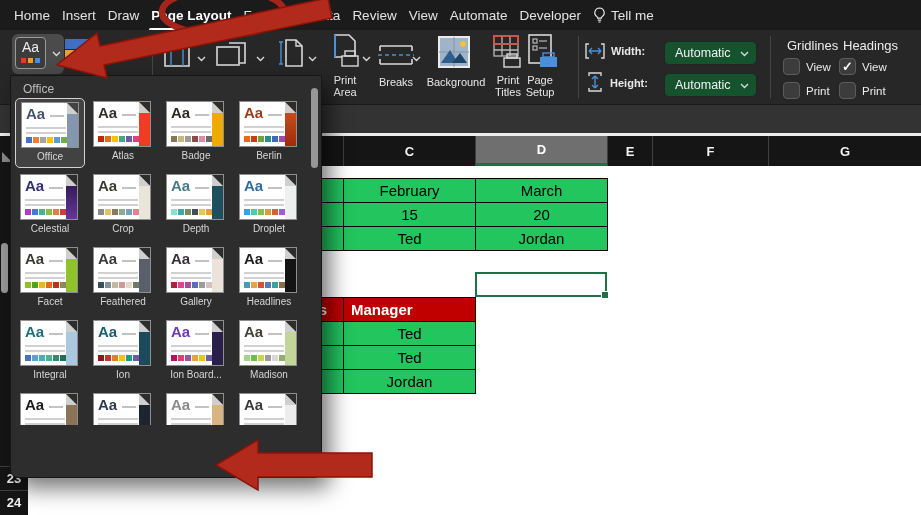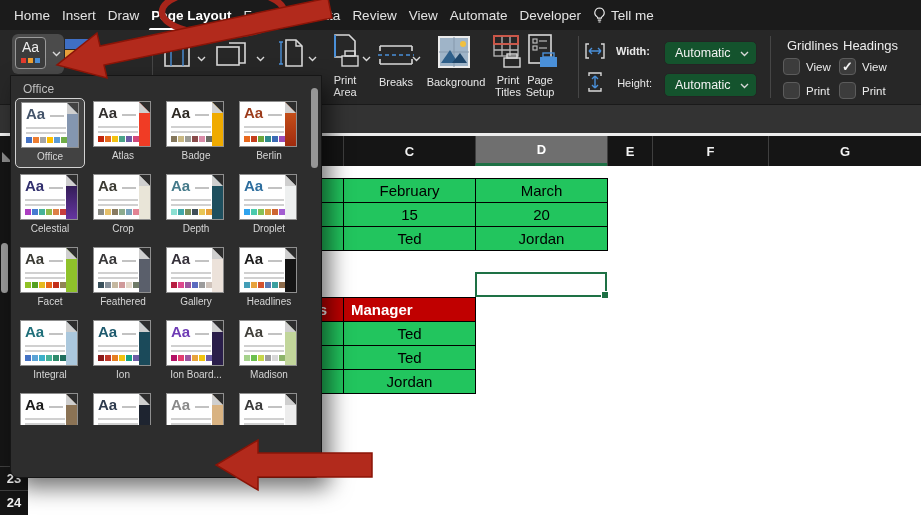--- a/index.html
+++ b/index.html
@@ -222,33 +222,33 @@
       <rect x="16" y="19" width="11" height="4" fill="none" stroke="#4a90d9" stroke-width="1.4"></rect>
     </svg>
     <div class="rlabel" style="left:518px;top:44px;width:44px">Page Setup</div>
 
     <div class="rsep" style="left:578px"></div>
 
     <svg class="ribbon-icon" style="left:585px;top:12px" width="20" height="18">
       <path d="M4 2 h-3 v14 h3 M16 2 h3 v14 h-3" stroke="#d9d9d9" stroke-width="1.4" fill="none"></path>
       <path d="M4 9 h12 M4 9 l3 -3 M4 9 l3 3 M16 9 l-3 -3 M16 9 l-3 3" stroke="#4a90d9" stroke-width="1.4" fill="none"></path>
     </svg>
-    <div class="rlabel" style="left:606px;top:15px;width:44px;text-align:right;font-weight:bold">Width:</div>
+    <div class="rlabel" style="left:606px;top:15px;width:44px;text-align:center;font-weight:bold">Width:</div>
     <div class="select" style="left:664px;top:11px">
       <span>Automatic</span>
       <svg width="9" height="6">
           <path d="M1 1 L4.5 4.5 L8 1" stroke="#d8d8d8" stroke-width="1.4" fill="none"></path>
         </svg>
     </div>
 
     <svg class="ribbon-icon" style="left:586px;top:42px" width="18" height="20">
       <path d="M3 4 v-3 h12 v3 M3 16 v3 h12 v-3" stroke="#d9d9d9" stroke-width="1.4" fill="none"></path>
       <path d="M9 4 v12 M9 4 l-3 3 M9 4 l3 3 M9 16 l-3 -3 M9 16 l3 -3" stroke="#4a90d9" stroke-width="1.4" fill="none"></path>
     </svg>
-    <div class="rlabel" style="left:606px;top:47px;width:46px;text-align:right;font-weight:normal">Height:</div>
+    <div class="rlabel" style="left:606px;top:47px;width:46px;text-align:center;font-weight:bold">Height:</div>
     <div class="select" style="left:664px;top:43px">
       <span>Automatic</span>
       <svg width="9" height="6">
           <path d="M1 1 L4.5 4.5 L8 1" stroke="#d8d8d8" stroke-width="1.4" fill="none"></path>
         </svg>
     </div>
 
     <div class="rsep" style="left:770px"></div>
 
     <div class="opt-title" style="left:779px;top:8px">Gridlines</div>

